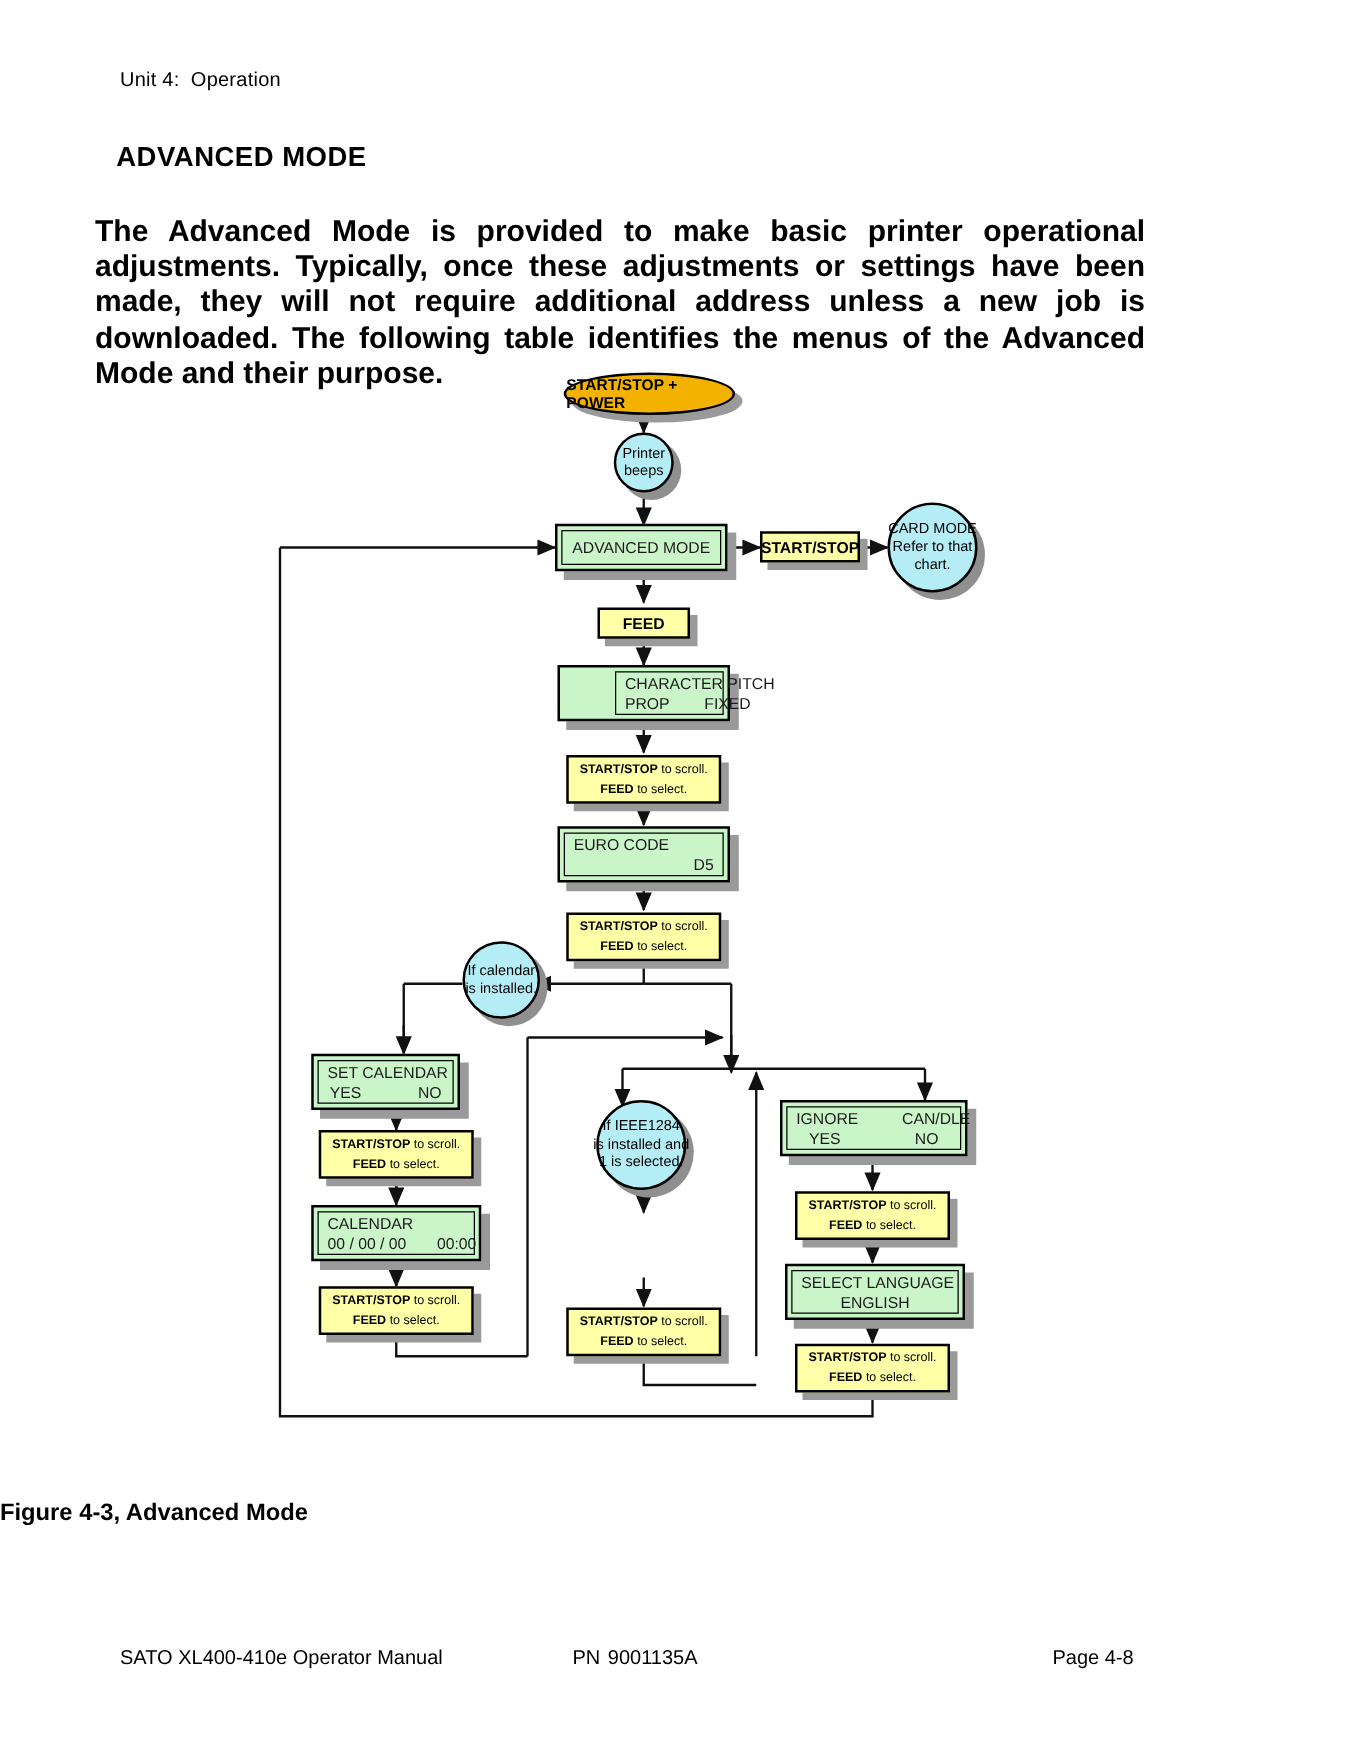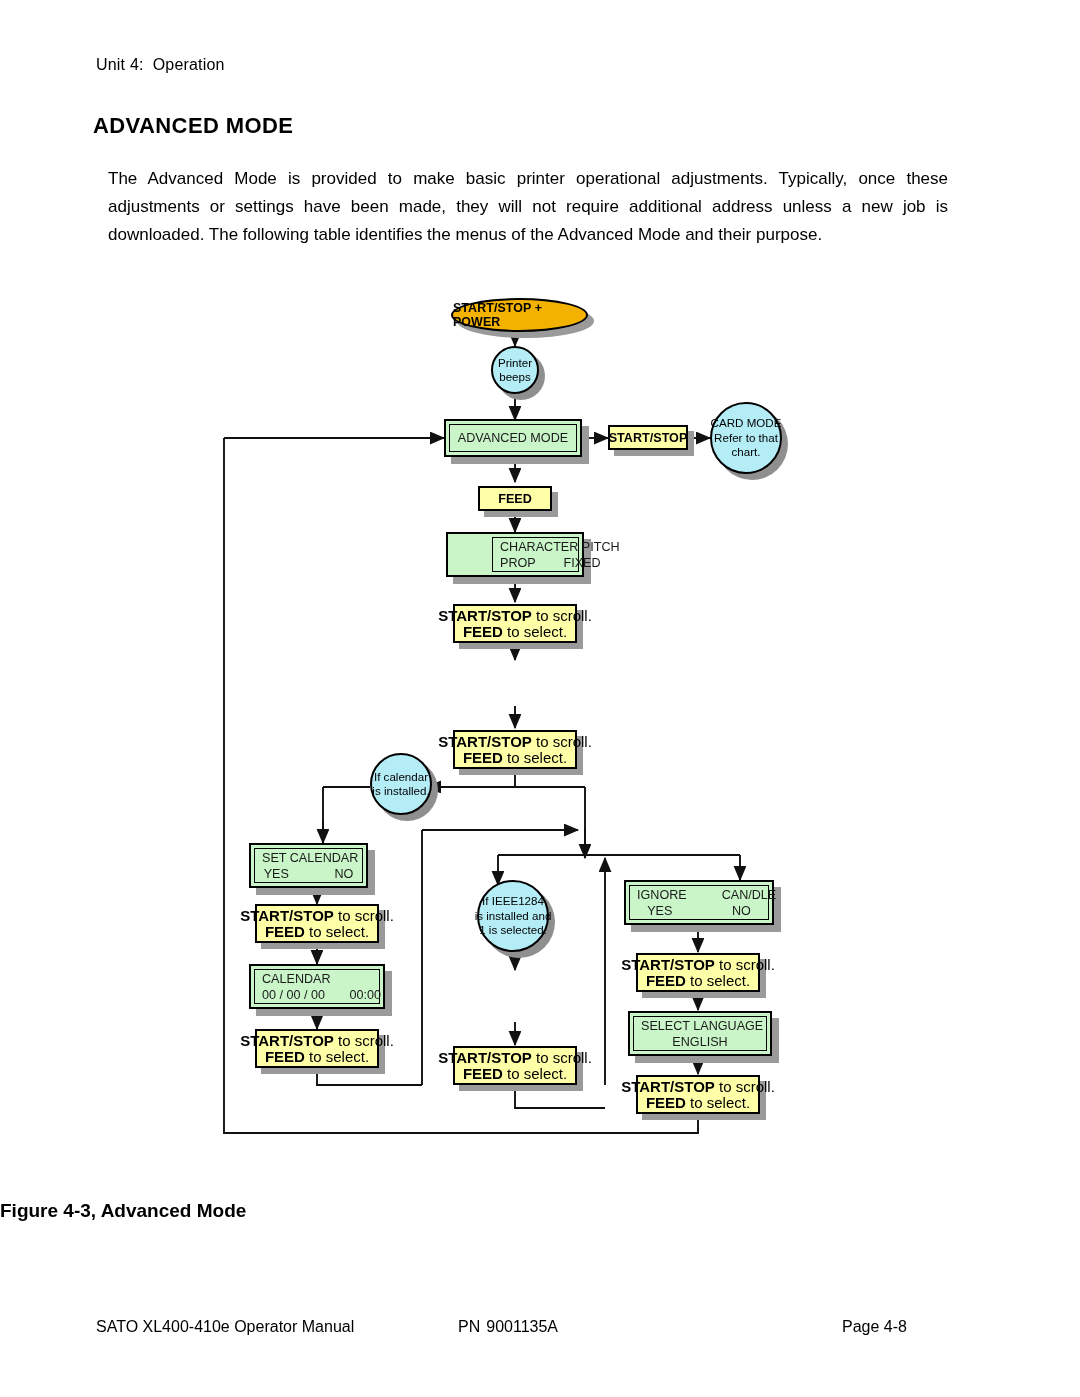--- a/index.html
+++ b/index.html
@@ -30,27 +30,28 @@
     position: absolute;
     left: 93px;
     top: 113px;
     font-size: 22px;
     font-weight: bold;
     letter-spacing: .4px;
   }
 
   .body-copy {
     position: absolute;
-    left: 108px;
+    left: 76px;
     top: 148px;
     width: 840px;
-    font-size: 17px;
+    font-size: 24px;
     line-height: 28.2px;
     text-align: justify;
     text-justify: inter-word;
+    font-weight: bold;
   }
 
   .figure-caption {
     position: absolute;
     left: 0;
     top: 1200px;
     width: 1080px;
     text-align: left;
     font-size: 19px;
     font-weight: bold;
@@ -120,21 +121,21 @@
   .prompt {
     background: #ffffa8;
     border: 2.2px solid #000;
     box-shadow: 6px 6px 0 0 #9a9a9a;
     display: flex;
     flex-direction: column;
     align-items: center;
     justify-content: center;
   }
   .prompt .p-line {
-    font-size: 15px;
+    font-size: 10px;
     line-height: 15.2px;
     white-space: nowrap;
   }
   .prompt b { font-weight: bold; }
 
   .btn-key {
     background: #ffffa8;
     border: 2.2px solid #000;
     box-shadow: 6px 6px 0 0 #9a9a9a;
     display: flex;
@@ -292,20 +293,26 @@
       <div class="lcd-line ctr">CHARACTER PITCH</div>
       <div class="lcd-line ctr">PROP        FIXED</div>
     </div>
   </div>
 
   <div class="node prompt" style="left:453px; top:324px; width:124px; height:39px;">
     <span class="p-line"><b class="pb1">START/STOP</b><span class="pr1"> to scroll.</span></span>
     <span class="p-line"><b class="pb2">FEED</b><span class="pr2"> to select.</span></span>
   </div>
 
+  <div class="node lcd" style="left:446px; top:381px; width:138px; height:45px;">
+    <div class="lcd-inner">
+      <div class="lcd-line lft">EURO CODE</div>
+      <div class="lcd-line rgt">D5</div>
+    </div>
+  </div>
 
   <div class="node prompt" style="left:453px; top:450px; width:124px; height:39px;">
     <span class="p-line"><b class="pb1">START/STOP</b><span class="pr1"> to scroll.</span></span>
     <span class="p-line"><b class="pb2">FEED</b><span class="pr2"> to select.</span></span>
   </div>
 
   <div class="node circle" style="left:370px; top:473px; width:62px; height:62px;">
     <span class="c-line">If calendar</span>
     <span class="c-line">is installed.</span>
   </div>

